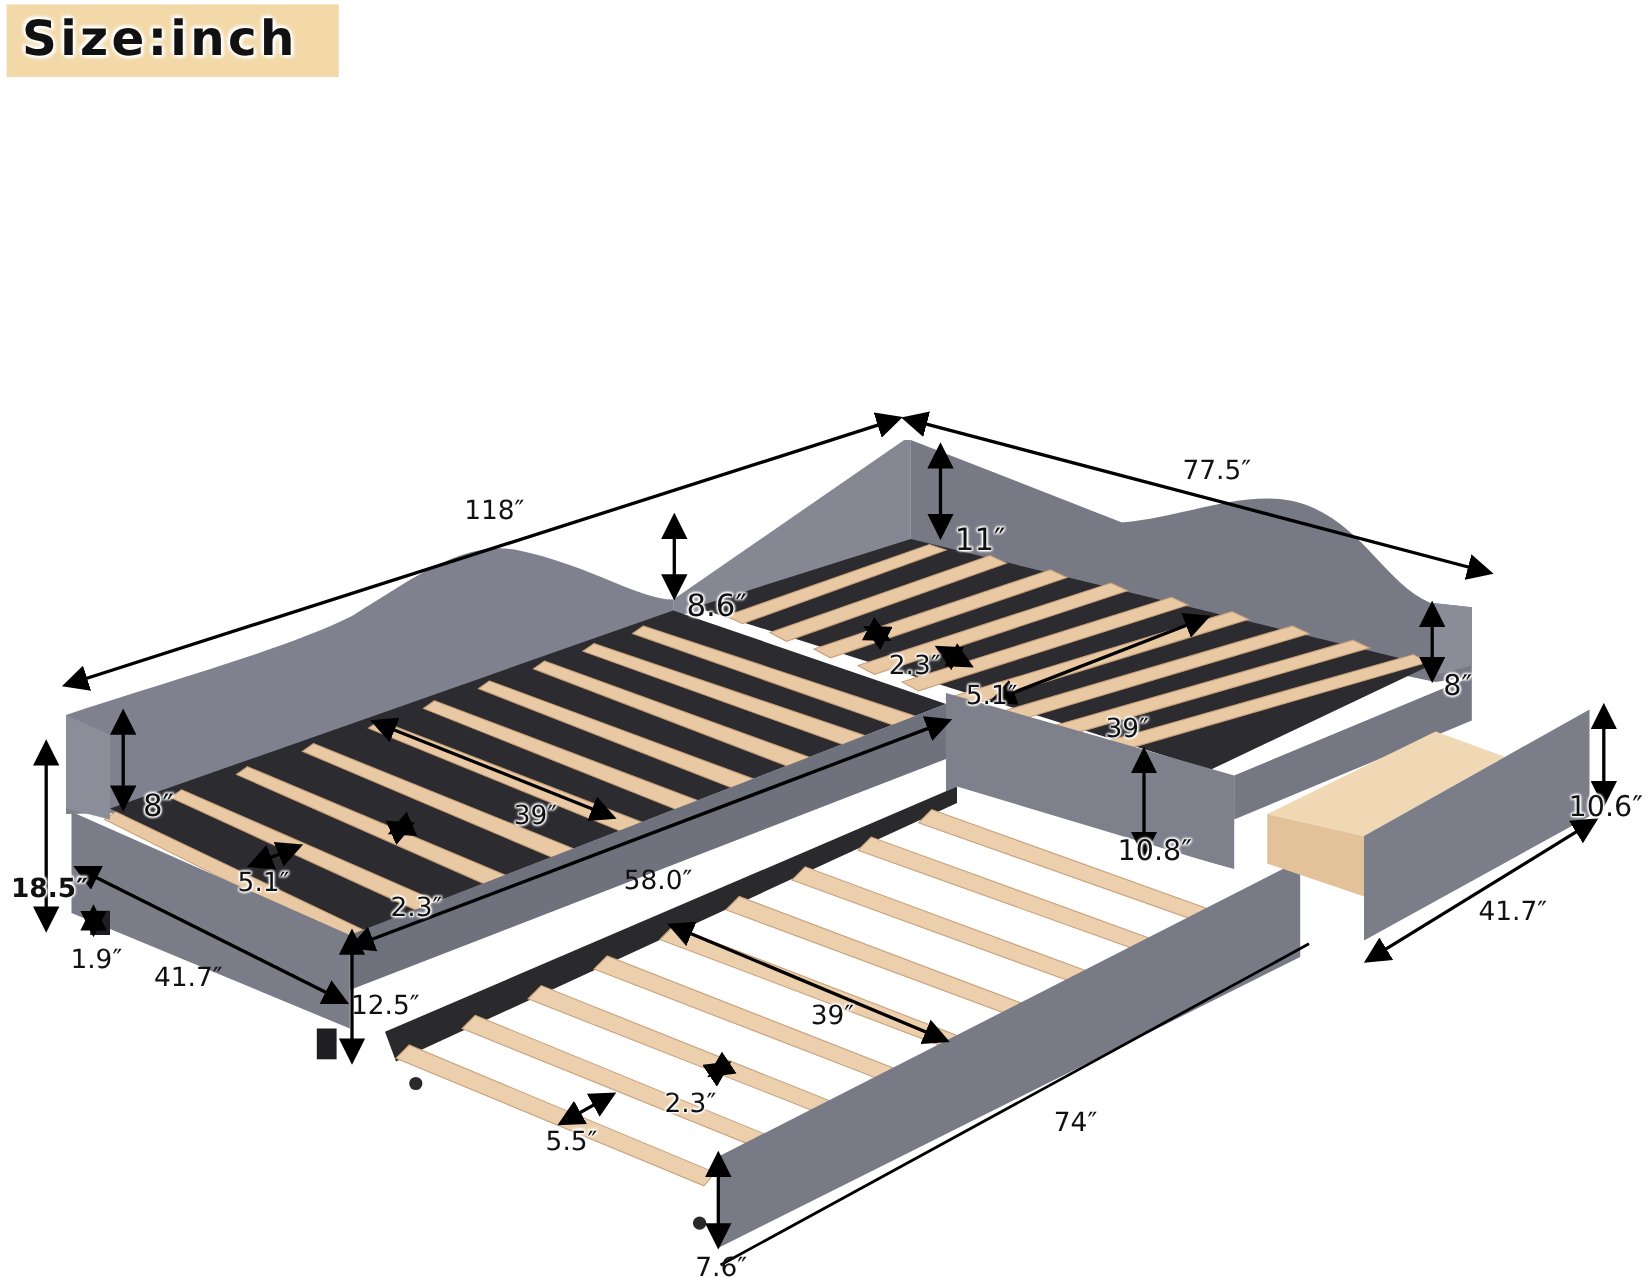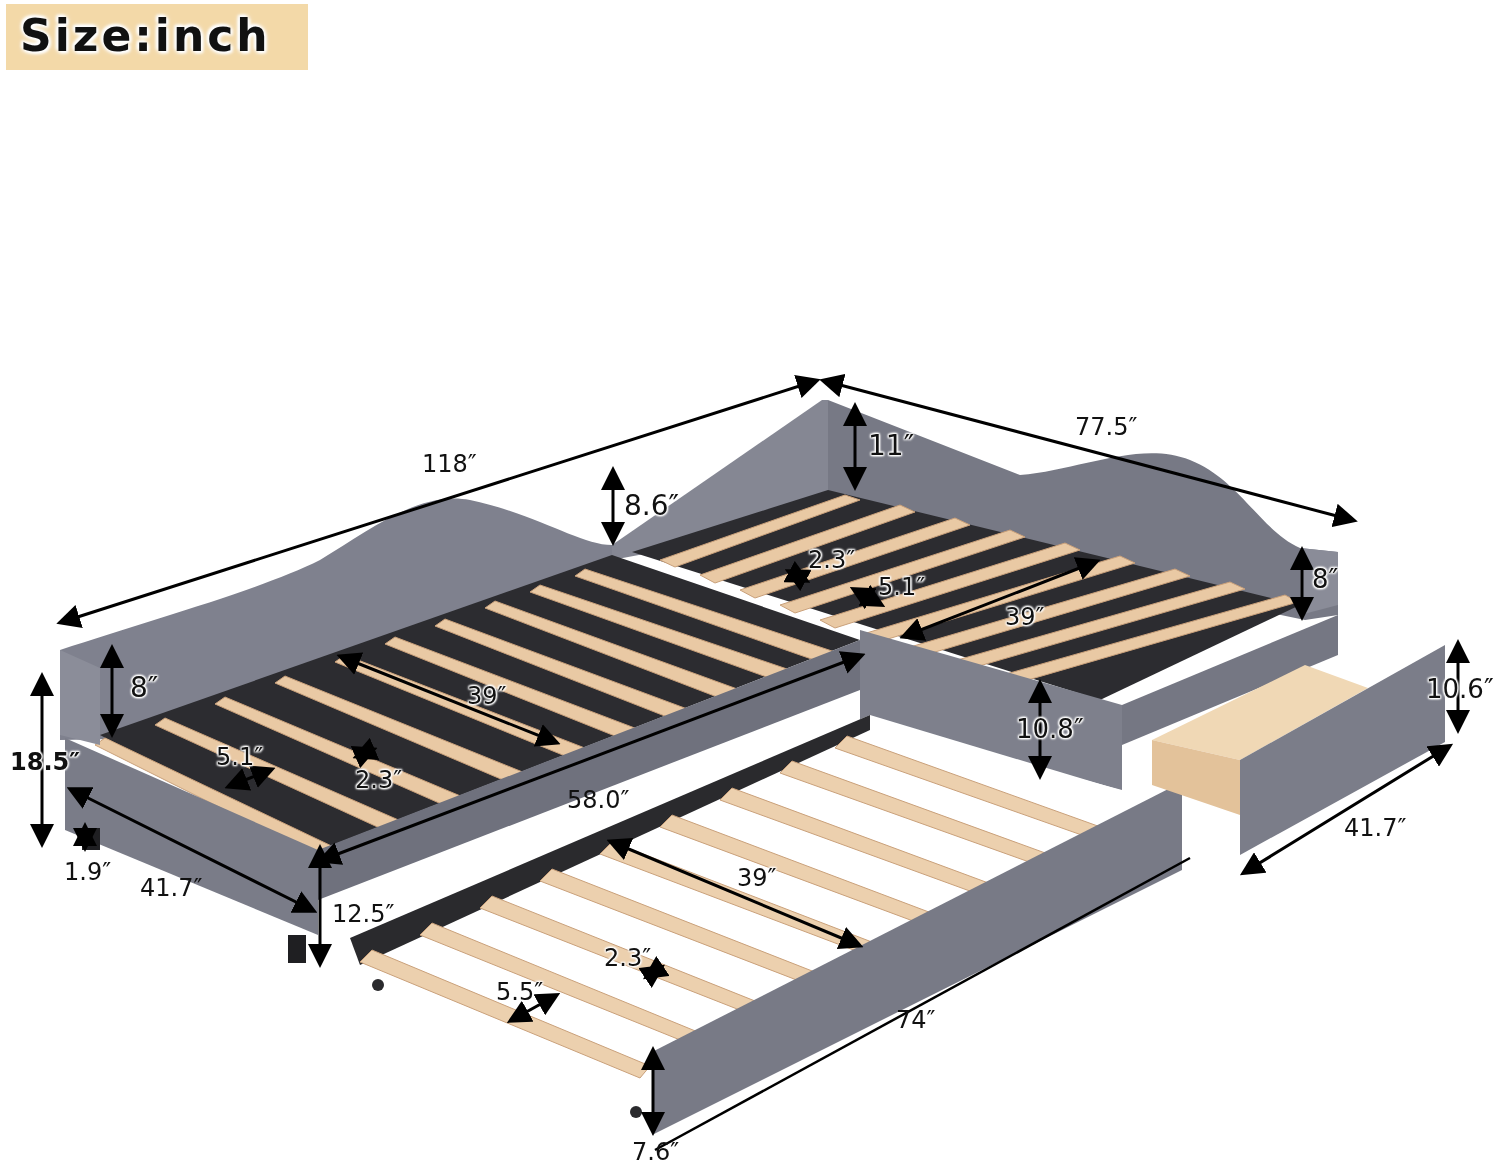--- a/index.html
+++ b/index.html
@@ -2,21 +2,21 @@
 <html><head>
 <meta charset="utf-8">
 <style>
   html, body { margin:0; padding:0; background:#ffffff; }
   body { width:1500px; height:1166px; position:relative; overflow:hidden; font-family:"DejaVu Sans", sans-serif; }
   .size-badge { position:absolute; left:6px; top:4px; width:302px; height:66px; background:#f3d9a8; }
   .size-badge span { position:absolute; left:14px; top:6px; font-size:44px; font-weight:bold; letter-spacing:3px; color:#111;
     text-shadow: 0 0 4px #fff, 0 0 4px #fff, 0 0 6px #fff, 2px 2px 3px #fff, -2px -2px 3px #fff; }
   svg.scene { position:absolute; left:0; top:0; }
   .lbl { position:absolute; font-family:"DejaVu Sans", sans-serif; font-size:24px; color:#111; white-space:nowrap; line-height:1; }
-  .lbl.outline { text-shadow: 0 0 2px #fff, 0 0 3px #fff, 1px 1px 2px #fff, -1px -1px 2px #fff, 1px -1px 2px #fff, -1px 1px 2px #fff; }
+  .lbl.outline { text-shadow: 0 0 2px #fff, 0 0 3px #fff, 1px 1px 2px #fff, -1px -1px 2px #fff, 1px -1px 2px #fff, -1px 1px 2px #fff; margin-top: 45px; }
 </style>
 </head>
 <body>
 
 <div class="size-badge">
   <span>Size:inch</span>
 </div>
 
 <svg class="scene" width="1500" height="1166" viewBox="0 0 1500 1166">
   <defs>
@@ -134,28 +134,28 @@
 
 <div class="lbl" style="left:422px;top:452px;">118″</div>
 <div class="lbl" style="left:1075px;top:415px;text-align:right;">77.5″</div>
 <div class="lbl outline" style="left:868px;top:432px;font-size:28px;">11″</div>
 <div class="lbl outline" style="left:624px;top:492px;font-size:28px;text-align:center;">8.6″</div>
 <div class="lbl outline" style="left:1312px;top:566px;font-size:26px;">8″</div>
 <div class="lbl outline" style="left:130px;top:674px;font-size:28px;">8″</div>
 <div class="lbl outline" style="left:10px;top:750px;font-weight:bold;">18.5″</div>
 <div class="lbl" style="left:64px;top:860px;">1.9″</div>
 <div class="lbl" style="left:140px;top:876px;">41.7″</div>
-<div class="lbl" style="left:332px;top:902px;text-align:center;">12.5″</div>
+<div class="lbl" style="left:319px;top:902px;text-align:center;">12.5″</div>
 <div class="lbl" style="left:567px;top:788px;">58.0″</div>
 <div class="lbl outline" style="left:467px;top:684px;">39″</div>
 <div class="lbl outline" style="left:216px;top:745px;">5.1″</div>
 <div class="lbl outline" style="left:355px;top:768px;">2.3″</div>
 <div class="lbl outline" style="left:1005px;top:605px;">39″</div>
 <div class="lbl outline" style="left:878px;top:575px;">5.1″</div>
 <div class="lbl outline" style="left:808px;top:548px;">2.3″</div>
 <div class="lbl outline" style="left:1016px;top:716px;font-size:26px;">10.8″</div>
 <div class="lbl outline" style="left:1426px;top:676px;font-size:26px;">10.6″</div>
 <div class="lbl" style="left:1344px;top:816px;">41.7″</div>
 <div class="lbl outline" style="left:737px;top:866px;">39″</div>
 <div class="lbl outline" style="left:604px;top:946px;">2.3″</div>
 <div class="lbl outline" style="left:496px;top:980px;">5.5″</div>
-<div class="lbl" style="left:896px;top:1008px;">74″</div>
+<div class="lbl" style="left:958px;top:1008px;">74″</div>
 <div class="lbl" style="left:632px;top:1140px;">7.6″</div>
 
 </body></html>

